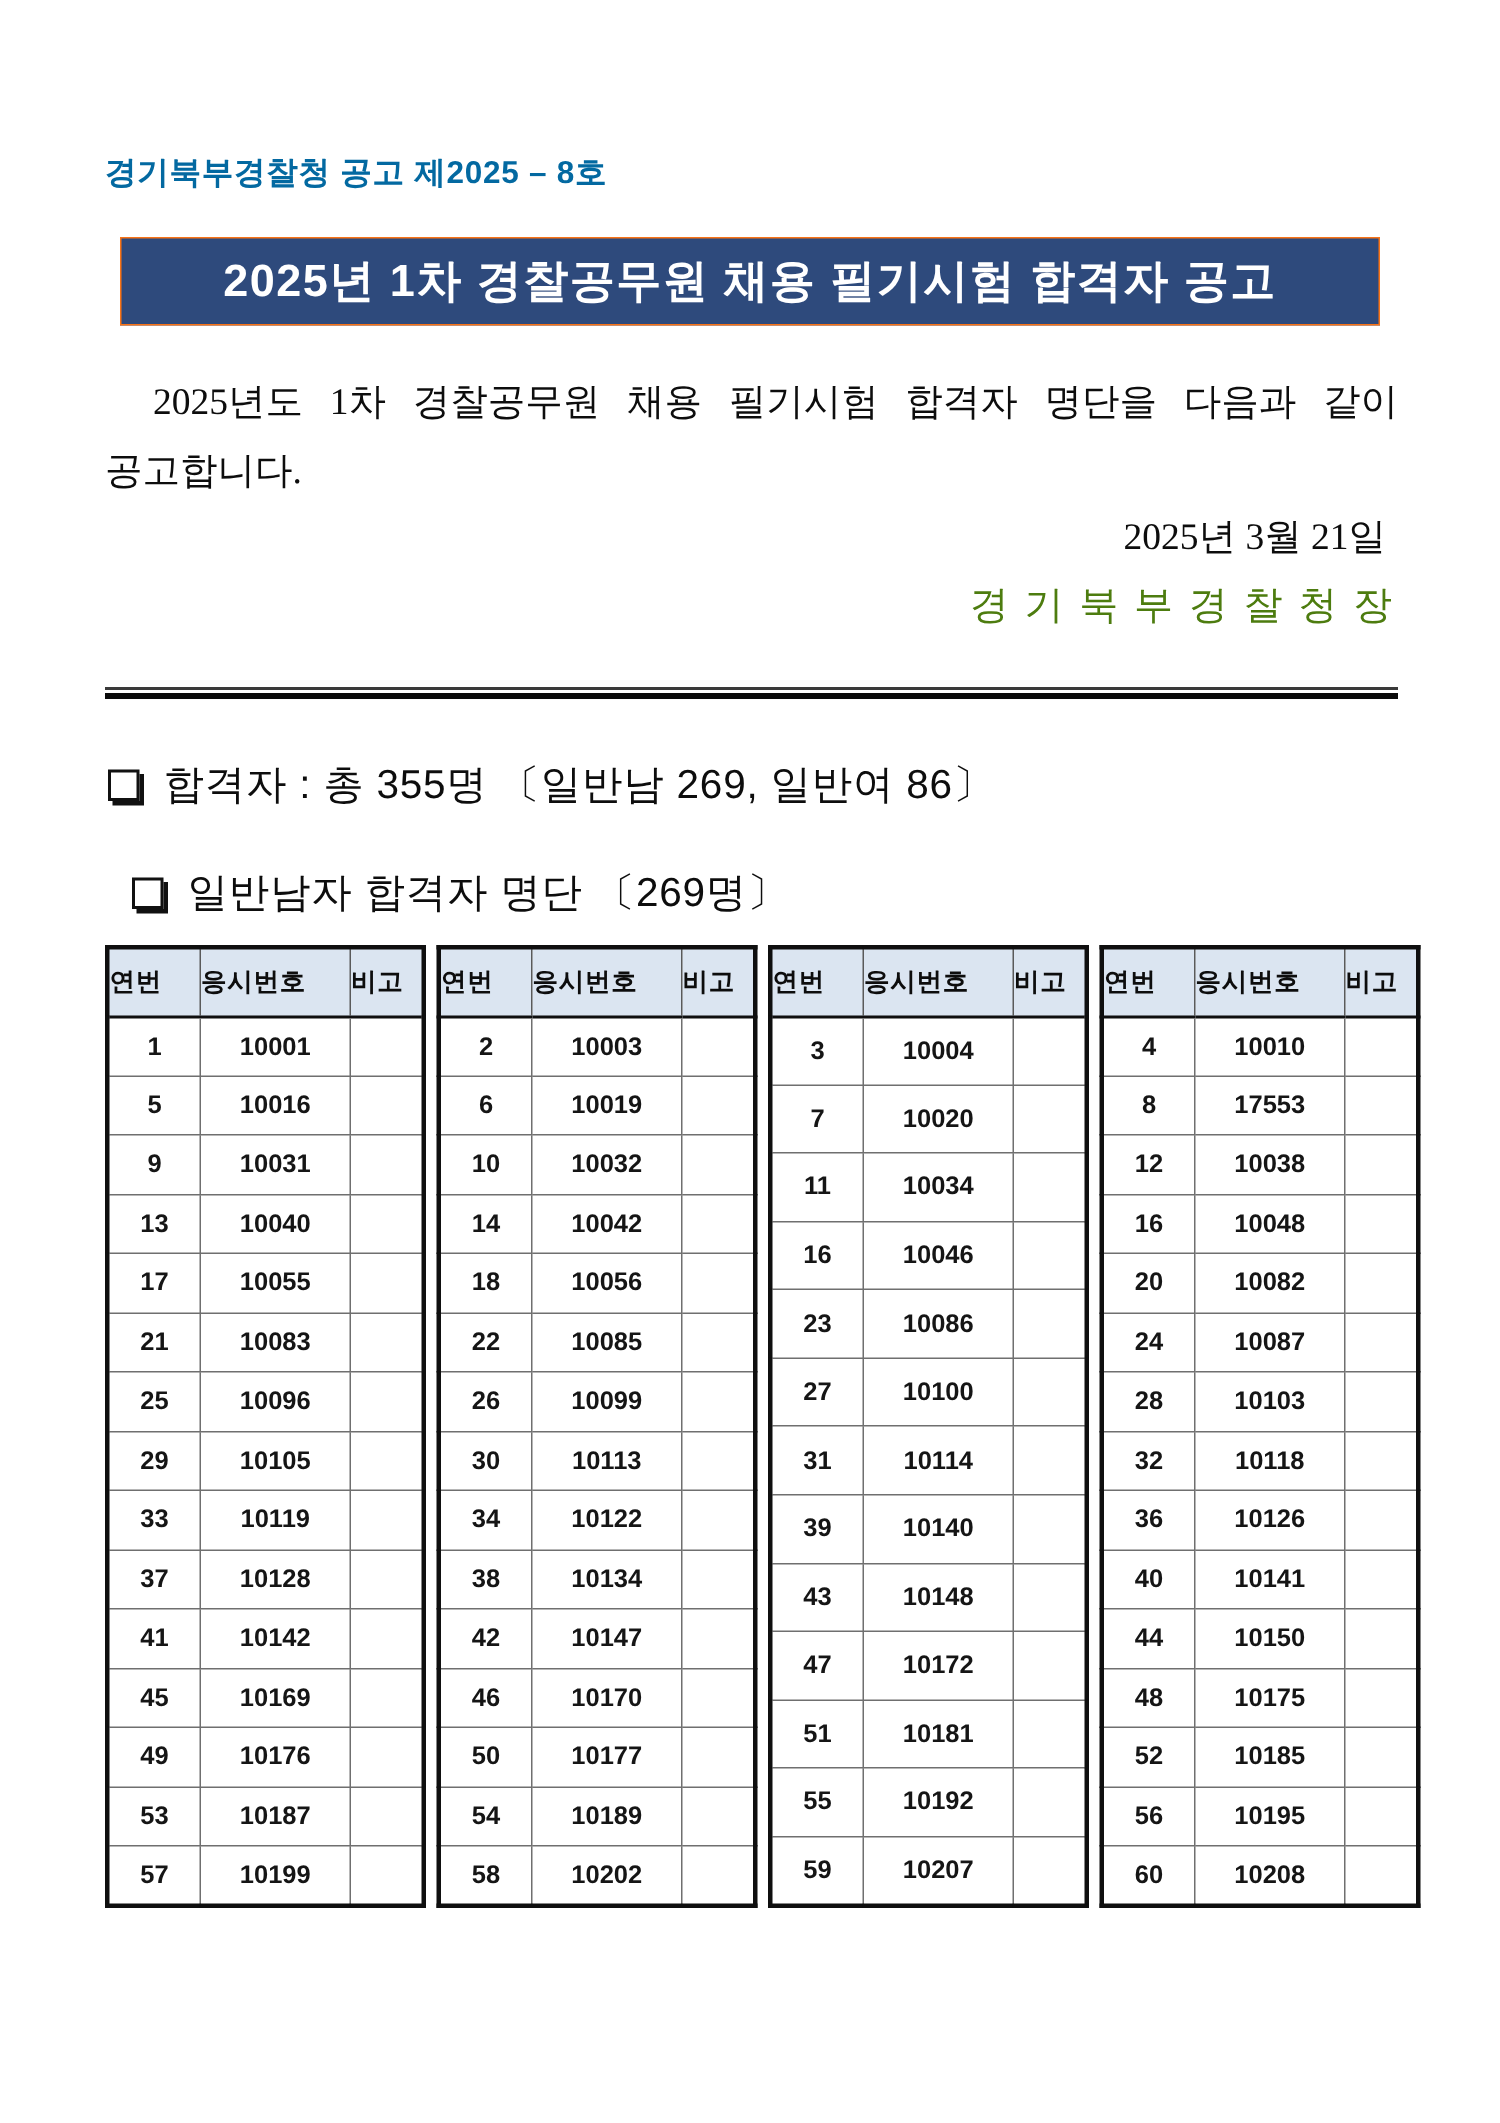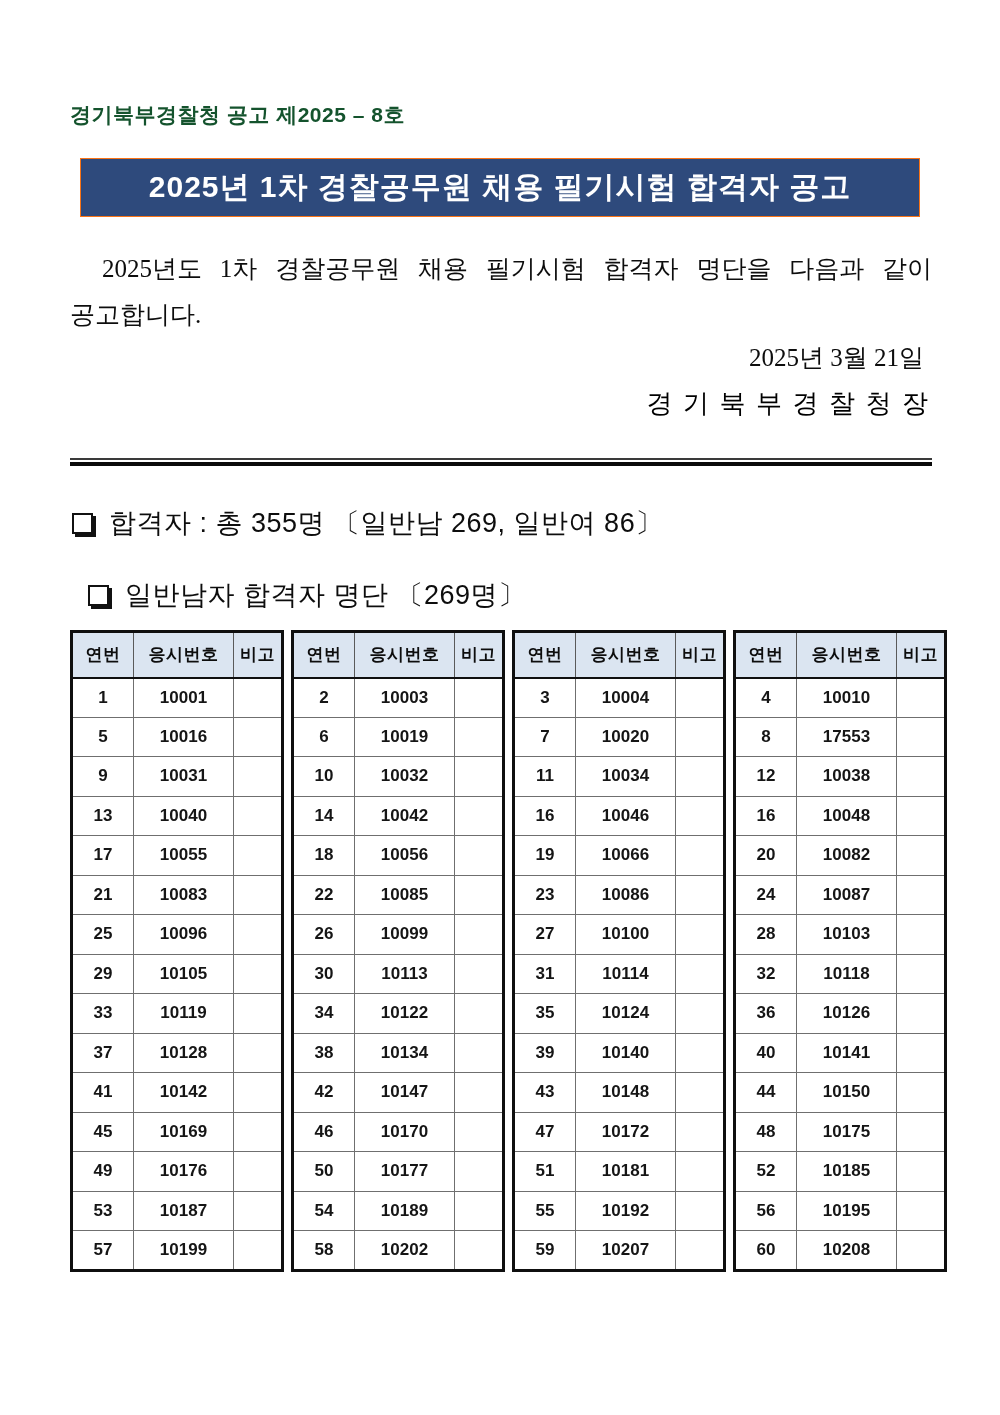--- a/index.html
+++ b/index.html
@@ -13,21 +13,21 @@
     font-family: "Liberation Sans", "DejaVu Sans", sans-serif;
     color: #111111;
     overflow: hidden;
   }
   .doc-number {
     position: absolute;
     left: 70px; top: 101px;
     font-size: 21px;
     font-weight: 600;
     letter-spacing: 0.5px;
-    color: #14532d;
+    color: #0369a1;
   }
   .banner {
     position: absolute;
     left: 80px; top: 158px;
     width: 840px; height: 59px;
     background: #2e4a7c;
     border: 1px solid #f97316;
     display: flex;
     align-items: center;
     justify-content: center;
@@ -57,21 +57,21 @@
     font-family: "Liberation Serif", "DejaVu Serif", serif;
     font-size: 25px;
     color: #0d0d0d;
   }
   .signer-line {
     position: absolute;
     right: 70px; top: 386px;
     font-family: "Liberation Serif", "DejaVu Serif", serif;
     font-size: 26px;
     letter-spacing: 2px;
-    color: #000000;
+    color: #4d7c0f;
   }
   .separator {
     position: absolute;
     left: 70px; top: 458px;
     width: 862px;
   }
   .separator .thin { height: 0; border-top: 2px solid #3a3a3a; }
   .separator .thick { height: 4px; background: #0a0a0a; margin-top: 2px; }
   .section-heading {
     position: absolute;
@@ -114,21 +114,21 @@
   table.group col.c-num  { width: 100px; }
   table.group col.c-note { width: 49px; }
   table.group th {
     background: #dbe5f1;
     font-size: 17px;
     font-weight: 700;
     color: #0d0d0d;
     height: 46px;
     border: 1px solid #5a5a5a;
     border-bottom: 2.5px solid #0f0f0f;
-    text-align: center;
+    text-align: left;
     letter-spacing: 0.5px;
   }
   table.group td {
     height: 39.5px;
     border: 1px solid #6f6f6f;
     text-align: center;
     font-size: 17px;
     font-weight: 700;
     color: #151515;
   }
@@ -376,42 +376,32 @@
             <td>11</td>
             <td>10034</td>
             <td></td>
           </tr>
           <tr>
             <td>16</td>
             <td>10046</td>
             <td></td>
           </tr>
           <tr>
-            <td>19</td>
-            <td>10066</td>
-            <td></td>
-          </tr>
-          <tr>
             <td>23</td>
             <td>10086</td>
             <td></td>
           </tr>
           <tr>
             <td>27</td>
             <td>10100</td>
             <td></td>
           </tr>
           <tr>
             <td>31</td>
             <td>10114</td>
-            <td></td>
-          </tr>
-          <tr>
-            <td>35</td>
-            <td>10124</td>
             <td></td>
           </tr>
           <tr>
             <td>39</td>
             <td>10140</td>
             <td></td>
           </tr>
           <tr>
             <td>43</td>
             <td>10148</td>

